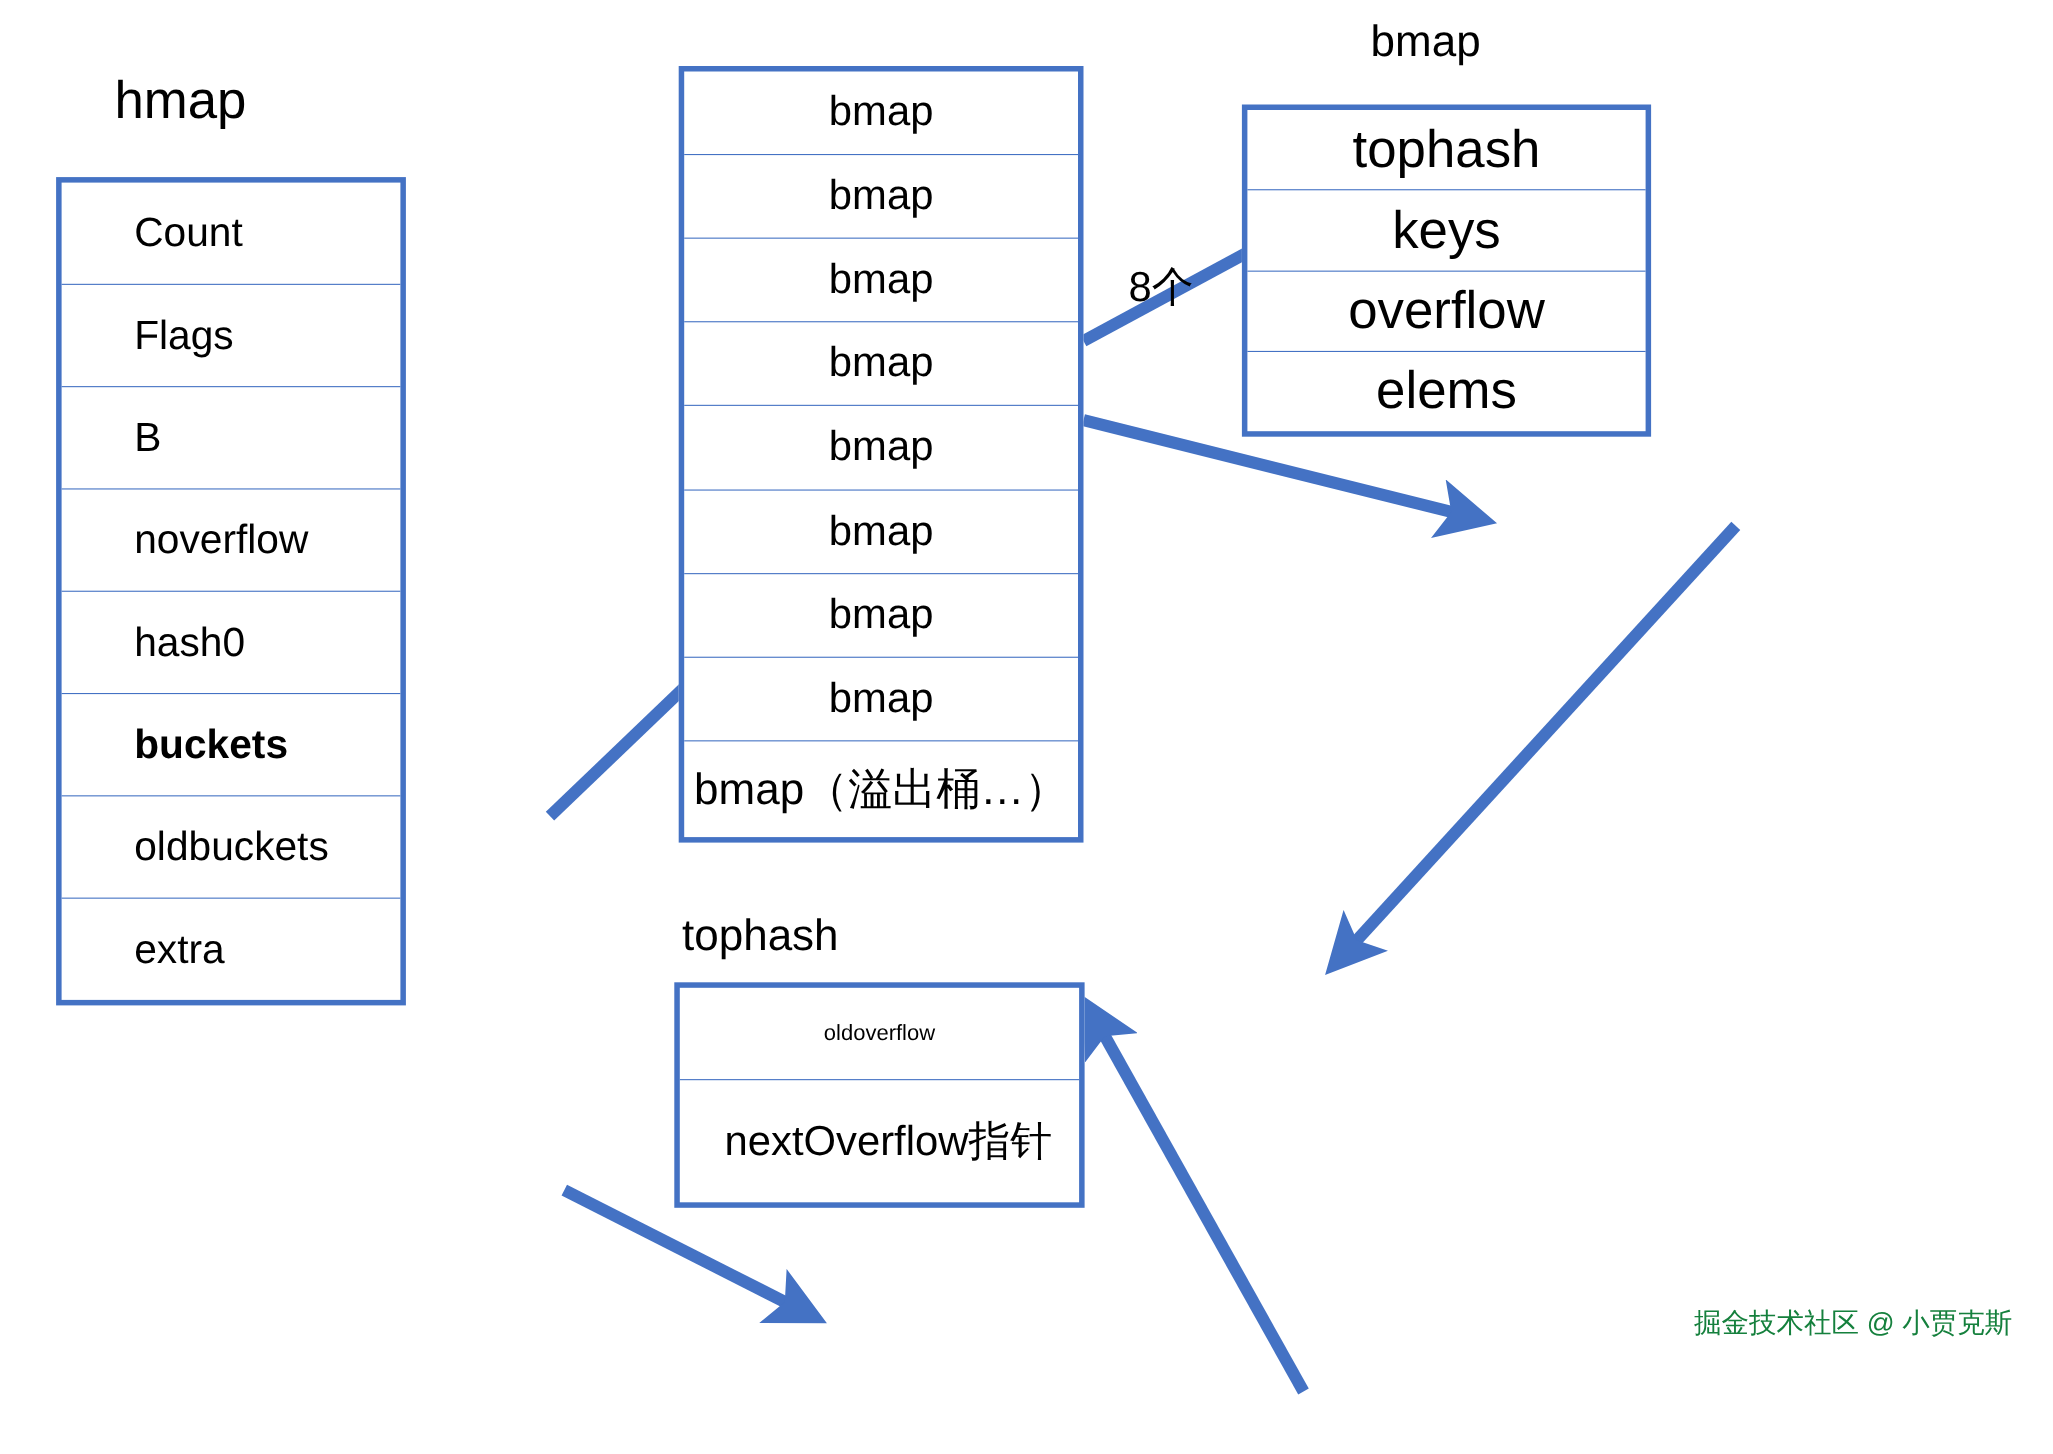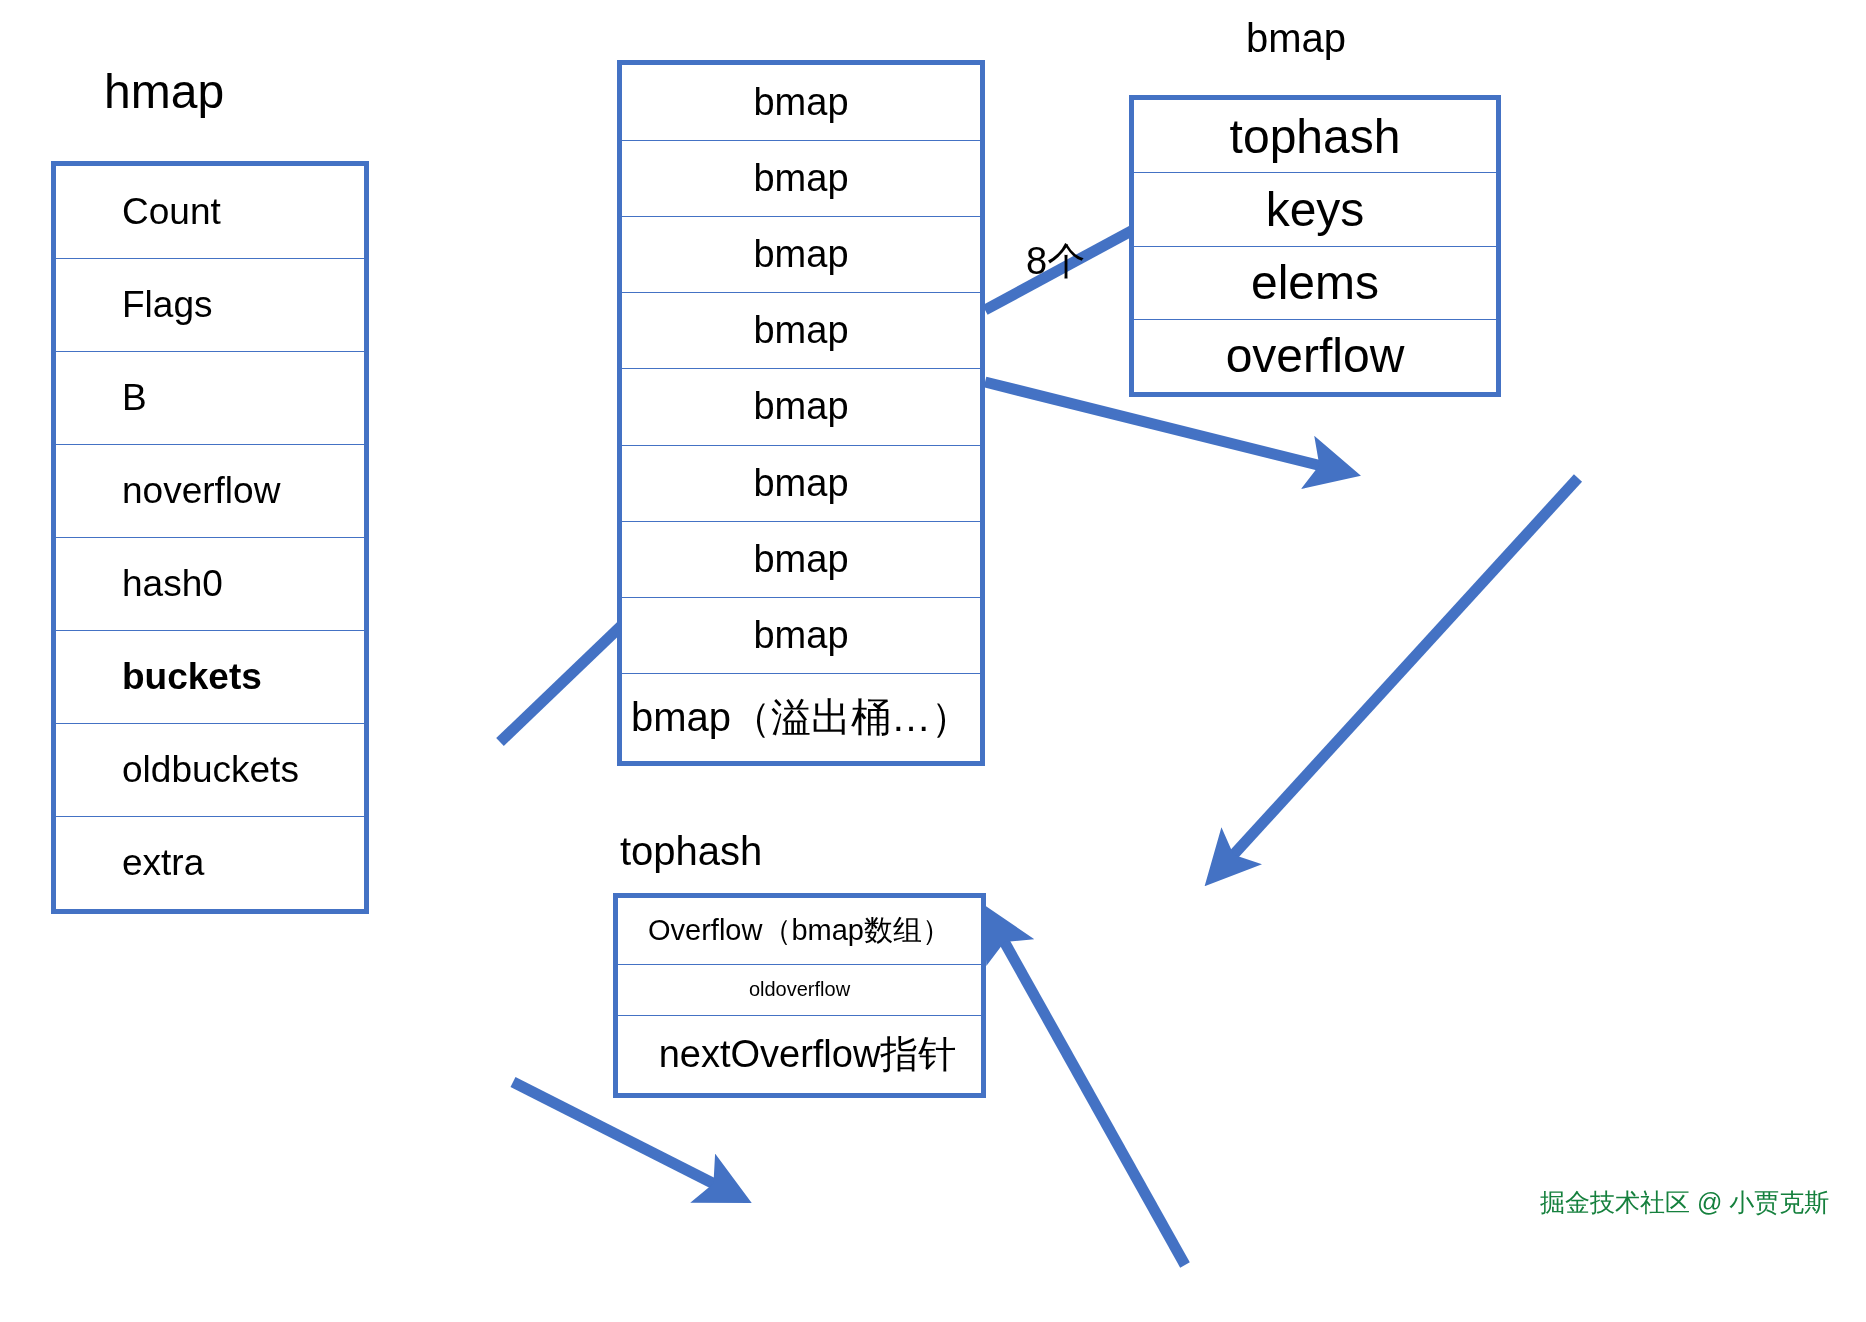--- a/index.html
+++ b/index.html
@@ -184,28 +184,27 @@
     <div class="struct-row">bmap</div>
     <div class="struct-row">bmap</div>
     <div class="struct-row overflow-row">bmap（溢出桶…）</div>
   </div>
 
   <div class="caption" id="bmap-caption">bmap</div>
 
   <div class="struct-box" id="bmap-box">
     <div class="struct-row">tophash</div>
     <div class="struct-row">keys</div>
+    <div class="struct-row">overflow</div>
     <div class="struct-row">elems</div>
-    <div class="struct-row">overflow</div>
   </div>
 
   <div class="caption" id="mapextra-caption">tophash</div>
 
   <div class="struct-box" id="mapextra-box">
-    <div class="struct-row r0">Overflow（bmap数组）</div>
     <div class="struct-row r1">oldoverflow</div>
     <div class="struct-row r2">nextOverflow指针</div>
   </div>
 
   <div class="caption" id="count-label">8个</div>
 
   <div id="watermark">掘金技术社区 @ 小贾克斯</div>
 
 </div>
 

